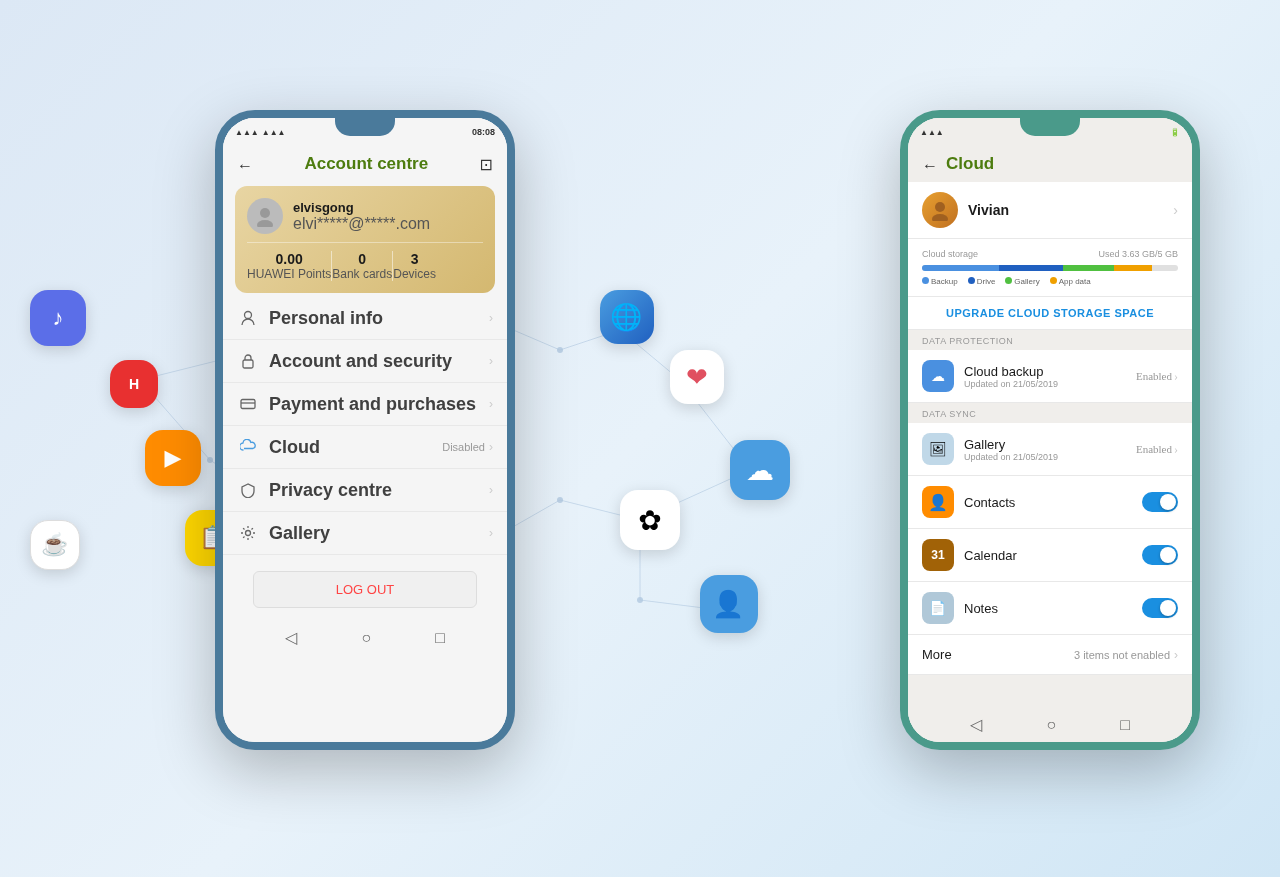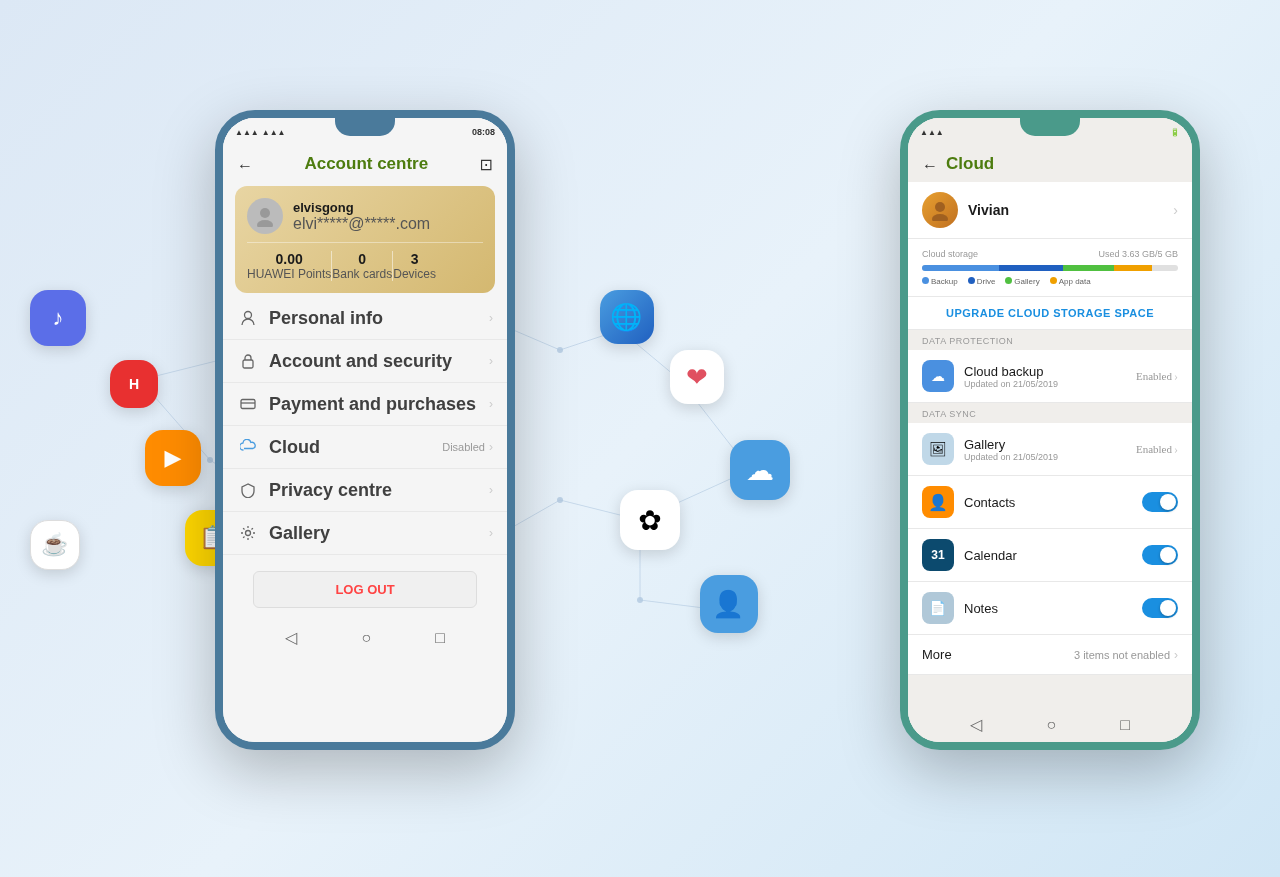--- a/index.html
+++ b/index.html
@@ -207,21 +207,21 @@
     
     .logout-btn {
       margin: 16px 30px 12px;
       padding: 10px;
       background: #f0f0f0;
       border: 1px solid #ddd;
       border-radius: 6px;
       text-align: center;
       color: #ff4444;
       font-size: 13px;
-      font-weight: bold;
+      font-weight: normal;
       cursor: pointer;
     }
 
     
     .bottom-nav {
       display: flex;
       justify-content: space-around;
       align-items: center;
       padding: 8px 30px;
       background: #f5f5f5;
@@ -696,21 +696,21 @@
     <div class="cloud-menu-item">
       <div class="cloud-menu-icon" style="background:#ff8c00">
         <span style="color:white;font-size:16px">👤</span>
       </div>
       <div class="cloud-menu-info">
         <div class="cloud-menu-title">Contacts</div>
       </div>
       <div class="toggle"></div>
     </div>
     <div class="cloud-menu-item">
-      <div class="cloud-menu-icon" style="background:#0c4a6e">
+      <div class="cloud-menu-icon" style="background:#a16207">
         <span style="color:white;font-size:12px;font-weight:bold">31</span>
       </div>
       <div class="cloud-menu-info">
         <div class="cloud-menu-title">Calendar</div>
       </div>
       <div class="toggle"></div>
     </div>
     <div class="cloud-menu-item">
       <div class="cloud-menu-icon" style="background:#b0c8d8">
         <span style="font-size:14px">📄</span>

